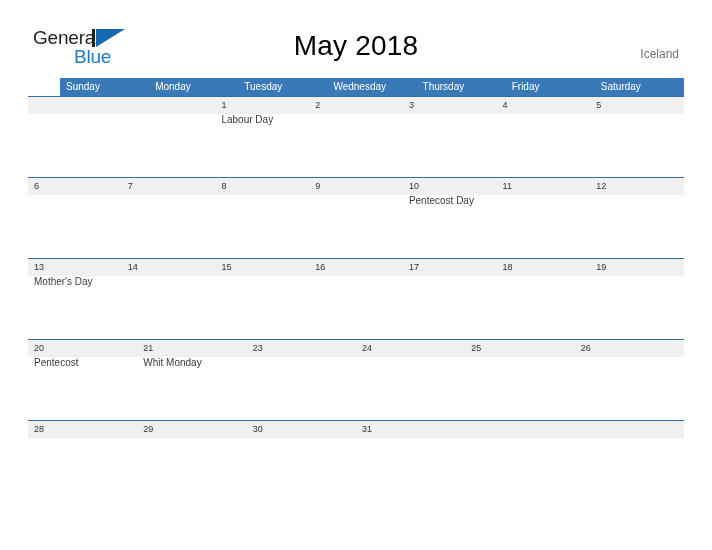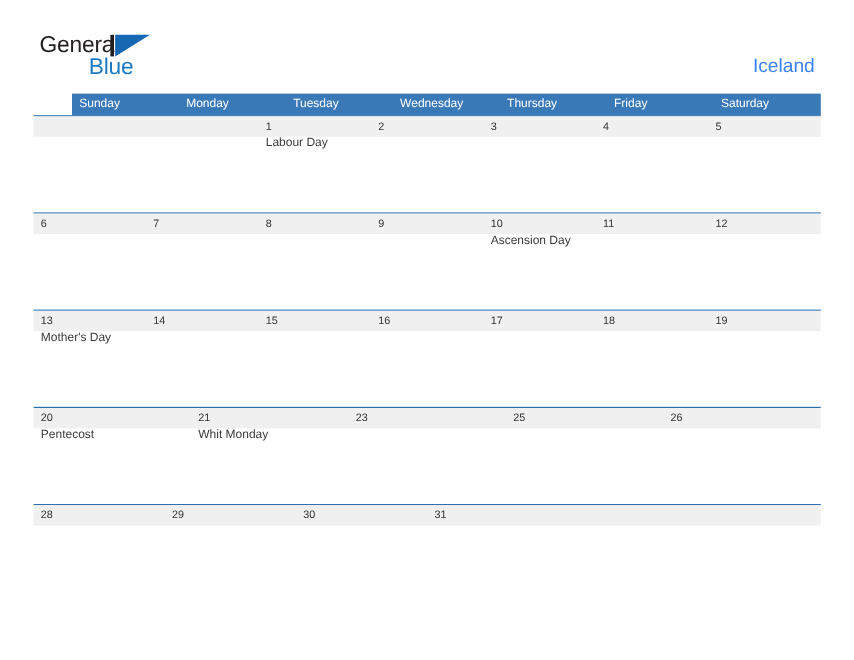--- a/index.html
+++ b/index.html
@@ -90,22 +90,22 @@
     font-size: 28px;
     color: #000000;
     font-weight: normal;
     letter-spacing: 0.2px;
   }
 
   .country {
     position: absolute;
     right: 33px;
     top: 47px;
-    font-size: 16px;
-    color: #3b82f6;
+    font-size: 12px;
+    color: #737373;
   }
 
   
   .calendar {
     position: absolute;
     left: 28px;
     top: 78px;
     width: 656px;
   }
 
@@ -181,20 +181,21 @@
       <div class="logo-row1">
         <span class="logo-general">General</span>
         <span class="logo-mark">
           <span class="logo-bar"></span>
           <span class="logo-tri"></span>
         </span>
       </div>
       <div class="logo-row2">Blue</div>
     </div>
 
+    <div class="title">May 2018</div>
 
     <div class="country">Iceland</div>
 
   </div>
 
   <div class="calendar">
 
     <div class="weekday-row">
       <div class="weekday-cell">Sunday</div>
       <div class="weekday-cell">Monday</div>
@@ -253,21 +254,21 @@
         <div class="day-cell">
           <div class="day-num">8</div>
           <div class="day-event"></div>
         </div>
         <div class="day-cell">
           <div class="day-num">9</div>
           <div class="day-event"></div>
         </div>
         <div class="day-cell">
           <div class="day-num">10</div>
-          <div class="day-event">Ascension Day</div>
+          <div class="day-event">Pentecost Day</div>
         </div>
         <div class="day-cell">
           <div class="day-num">11</div>
           <div class="day-event"></div>
         </div>
         <div class="day-cell">
           <div class="day-num">12</div>
           <div class="day-event"></div>
         </div>
       </div>
@@ -316,20 +317,24 @@
         </div>
         <div class="day-cell">
           <div class="day-num">21</div>
           <div class="day-event">Whit Monday</div>
         </div>
         <div class="day-cell">
           <div class="day-num">23</div>
           <div class="day-event"></div>
         </div>
         <div class="day-cell">
+          <div class="day-num">24</div>
+          <div class="day-event"></div>
+        </div>
+        <div class="day-cell">
           <div class="day-num">25</div>
           <div class="day-event"></div>
         </div>
         <div class="day-cell">
           <div class="day-num">26</div>
           <div class="day-event"></div>
         </div>
       </div>
     </div>
 

